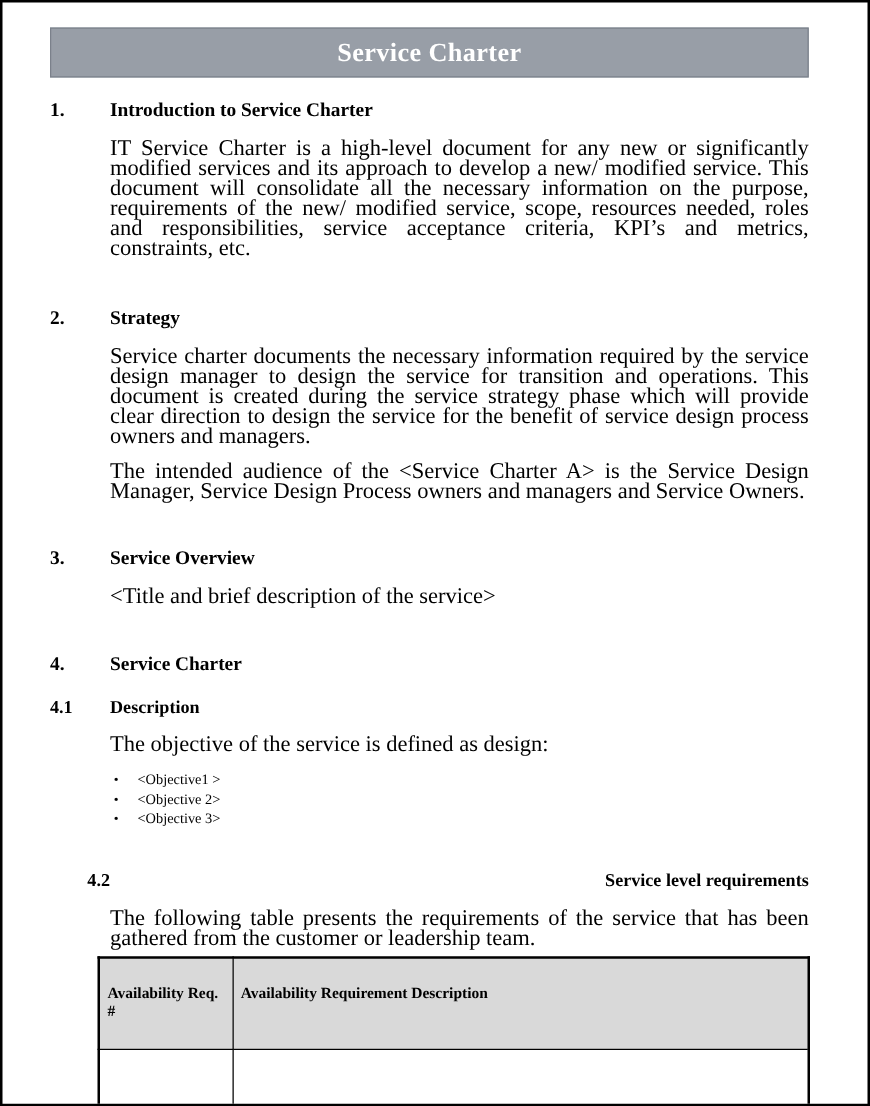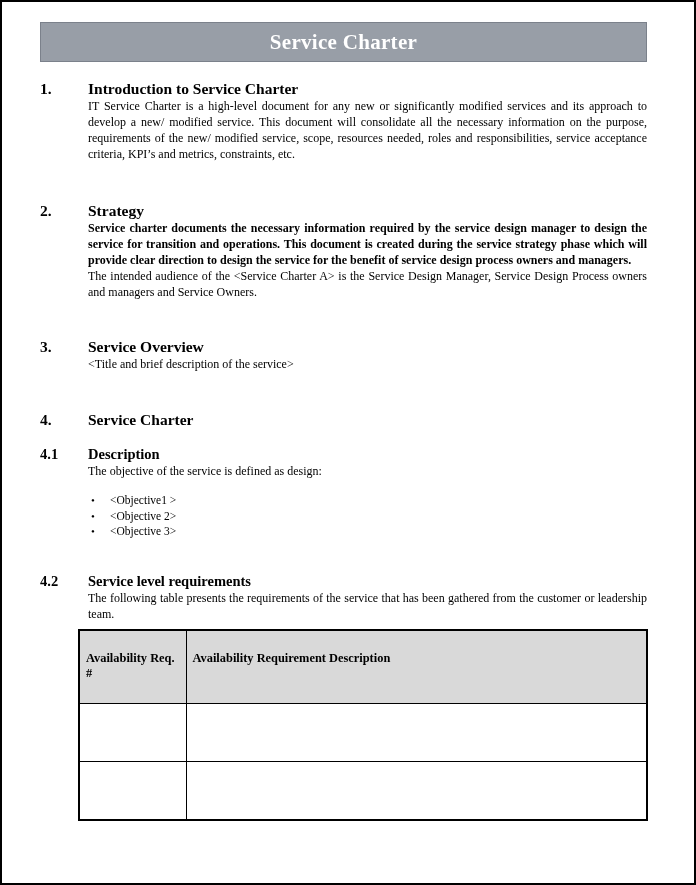--- a/index.html
+++ b/index.html
@@ -36,33 +36,33 @@
   }
   .h-row {
     display: grid;
     grid-template-columns: 48px 1fr;
     font-weight: bold;
     font-size: 15.5px;
     line-height: 18px;
   }
   .h-sub { font-size: 14.5px; }
   p.body {
-    margin: 0 0 0 48px;
-    font-size: 12px;
+    margin: 12px 0 0 48px;
+    font-size: 18px;
     line-height: 16px;
     text-align: justify;
   }
   p.body.nojust { text-align: left; }
   .mt40 { margin-top: 40px; }
   .mt39 { margin-top: 39px; }
   .mt38 { margin-top: 38px; }
-  .mt32 { margin-top: 32px; }
+  .mt32 { margin-top: 32px; text-align: right; }
   .mt18 { margin-top: 18px; }
   .mt16 { margin-top: 16px; }
-  .mt15 { margin-top: 15px; font-weight: bold; }
+  .mt15 { margin-top: 15px; }
   .mt12 { margin-top: 12px; }
   .mt11 { margin-top: 11px; }
   .mt10 { margin-top: 10px; }
   ul.bullets {
     margin: 14px 0 0 48px;
     padding: 0;
     list-style: none;
     font-size: 11.5px;
     line-height: 15.5px;
   }

